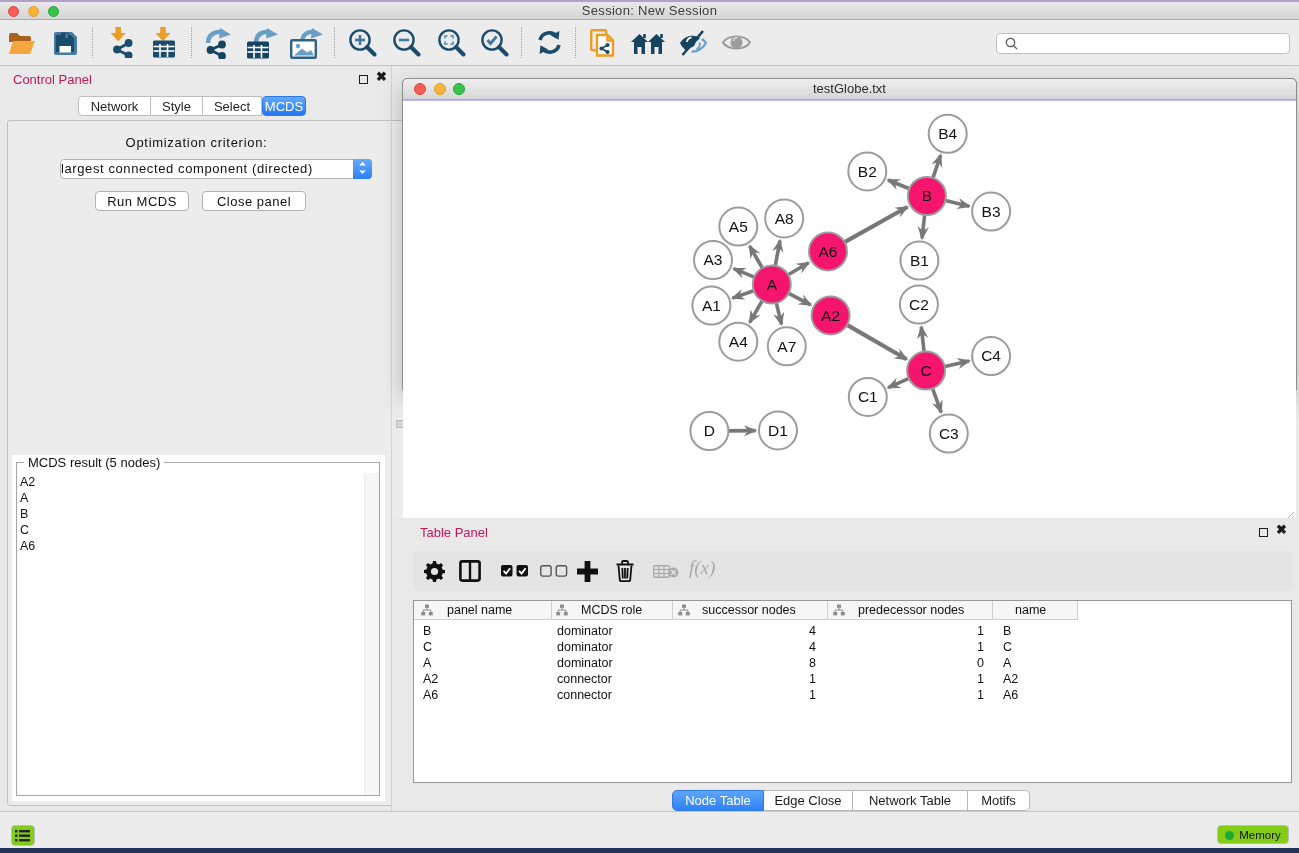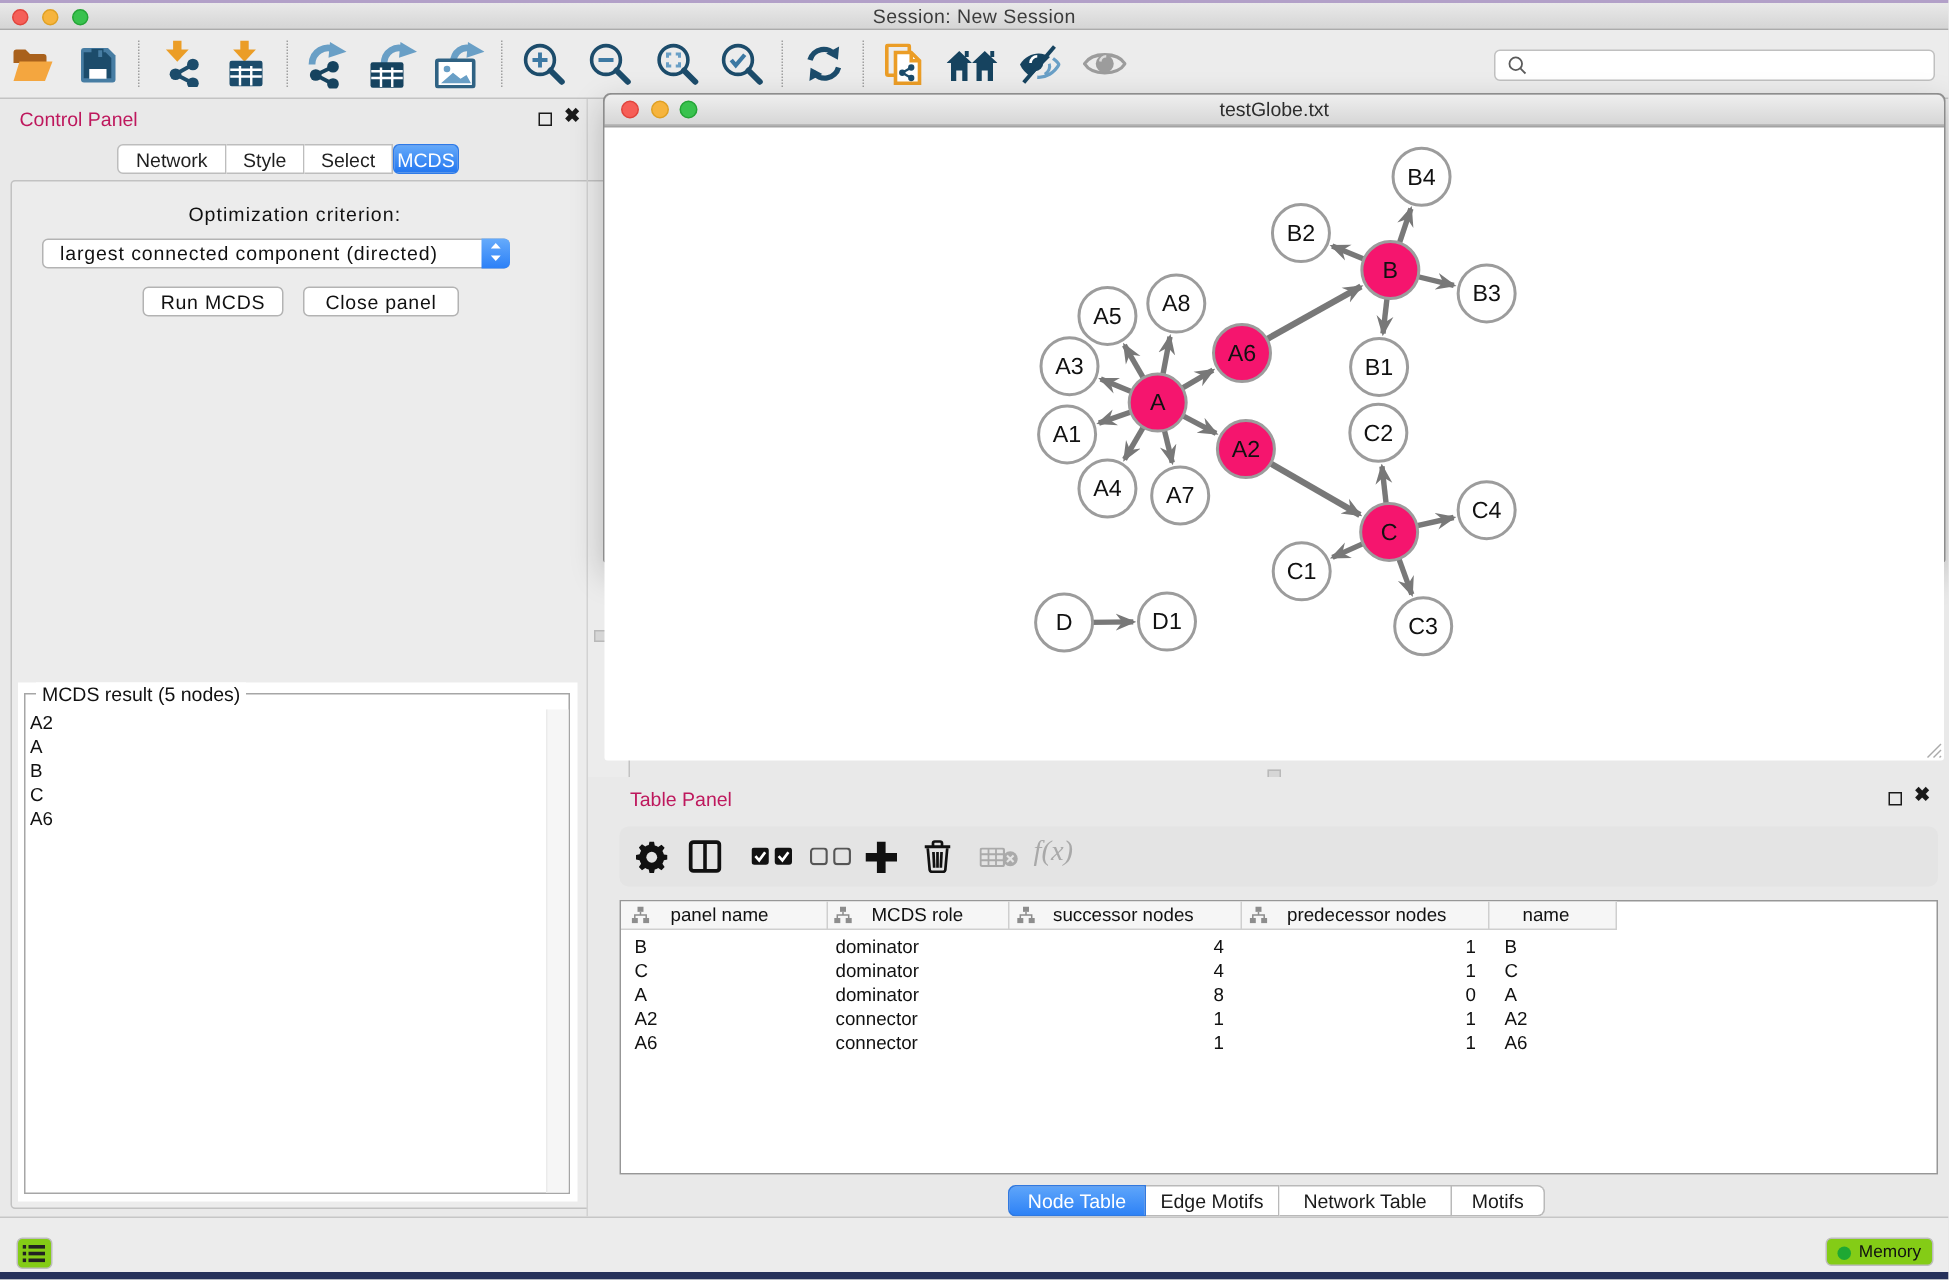--- a/index.html
+++ b/index.html
@@ -15,29 +15,29 @@
 
 .phead{font-size:13px;color:#be185d}
 .wbtn{position:absolute;width:9px;height:9px;border:1.5px solid #1a1a1a}
 .xbtn{position:absolute;font-size:13px;font-weight:bold;color:#1a1a1a}
 
 #cpanel{left:0;top:66px;width:392px;height:745px;background:#e9e9e9}
 .tab{position:absolute;top:30px;height:20px;background:#fff;border:1px solid #bdbdbd;font-size:13px;color:#1f1f1f;text-align:center;line-height:19px}
 #tabmcds{background:linear-gradient(#64a9fa,#2377f0);color:#fff;border-color:#2d7ae8;border-radius:4px;font-size:13px}
 #cpinner{left:7px;top:54px;width:413px;height:686px;background:#ececec;border:1px solid #c2c2c2;border-radius:3px}
 .btn{position:absolute;background:#fff;border:1px solid #b3b3b3;border-radius:4px;font-size:13px;color:#111;text-align:center;letter-spacing:0.5px}
-#combo{position:absolute;left:20px;top:38px;width:312px;height:20px;background:#fff;border:1px solid #b3b3b3;border-radius:4px;font-size:13px;color:#111;line-height:18px;padding-left:11px;letter-spacing:0.6px}
+#combo{position:absolute;left:52px;top:38px;width:312px;height:20px;background:#fff;border:1px solid #b3b3b3;border-radius:4px;font-size:13px;color:#111;line-height:18px;letter-spacing:0.6px}
 #combostep{position:absolute;right:-1px;top:-1px;width:19px;height:20px;border-radius:0 4px 4px 0;background:linear-gradient(#66abfb,#2b80f7)}
 #mcdswhite{left:4px;top:334px;width:373px;height:346px;background:#fff}
 #mcdsfs{position:absolute;left:4px;top:7px;width:364px;height:334px;border:1px solid #a6a6a6}
 #mcdsleg{position:absolute;left:7px;top:-8px;background:#fff;font-size:13px;color:#111;padding:0 4px}
 #mcdstrack{position:absolute;right:6px;top:18px;width:15px;height:322px;background:#f6f6f6;border-left:1px solid #ebebeb}
 .mrow{font-size:12.5px;color:#111;line-height:16px}
 
-#netwin{left:402px;top:62px;width:895px;height:313px;background:#a3a3a3;border:1px solid #8d8d8d;border-radius:5px 5px 2px 2px;box-shadow:0 8px 22px rgba(0,0,0,.22)}
+#netwin{left:402px;top:78px;width:895px;height:313px;background:#c4b5fd;border:1px solid #8d8d8d;border-radius:5px 5px 2px 2px;box-shadow:0 8px 22px rgba(0,0,0,.22)}
 #nettitle{position:absolute;left:0;top:0;width:893px;height:21px;background:linear-gradient(#efefef,#d6d6d6);border-bottom:1px solid #b0b0b0;border-radius:5px 5px 0 0;text-align:center;font-size:13px;color:#2d2d2d;line-height:20px}
 .tl2{position:absolute;top:3.5px;width:12px;height:12px;border-radius:50%}
 #netcontent{position:absolute;left:0;top:22px;width:893px;height:422px;background:#fff;border-radius:0 0 2px 2px}
 
 #tpanel{left:392px;top:518px;width:907px;height:293px;background:#e9e9e9}
 #ttoolbar{position:absolute;left:21px;top:33px;width:879px;height:40px;background:#e4e4e4;border-radius:6px}
 #ttable{position:absolute;left:21px;top:82px;width:879px;height:183px;background:#fff;border:1px solid #979797}
 #thead{position:absolute;left:0;top:0;width:664px;height:19px;background:#f6f6f6;border-bottom:1px solid #cfcfcf;font-size:12.5px;color:#111}
 .hsep{position:absolute;top:0;height:19px;width:0;border-right:1px solid #cfcfcf}
 .hcell{position:absolute;top:0;line-height:19px}
@@ -441,21 +441,21 @@
           </svg>
         </span>
     </div>
     <div class="trow" style="left:9px;top:22px;width:120px">B<br>C<br>A<br>A2<br>A6</div>
     <div class="trow" style="left:143px;top:22px">dominator<br>dominator<br>dominator<br>connector<br>connector</div>
     <div class="trow" style="left:330px;top:22px;width:72px;text-align:right">4<br>4<br>8<br>1<br>1</div>
     <div class="trow" style="left:500px;top:22px;width:70px;text-align:right">1<br>1<br>0<br>1<br>1</div>
     <div class="trow" style="left:589px;top:22px">B<br>C<br>A<br>A2<br>A6</div>
   </div>
   <div class="btab" style="left:280px;width:92px;border-radius:5px 0 0 5px;background:linear-gradient(#5ea5fa,#2e82f6);color:#fff;border-color:#3079e0">Node Table</div>
-  <div class="btab" style="left:372px;width:89px;border-left:none">Edge Motifs</div>
+  <div class="btab" style="left:372px;width:89px;border-left:none">Edge Close</div>
   <div class="btab" style="left:461px;width:115px;border-left:none">Network Table</div>
   <div class="btab" style="left:576px;width:62px;border-left:none;border-radius:0 5px 5px 0">Motifs</div>
 </div>
 <div class="abs" id="statusbar">
   <div class="sbtn" style="left:11px;top:13px;width:24px;height:21px">
     <svg width="16" height="14" viewBox="0 0 16 14" style="position:absolute;left:3px;top:3px">
         <g fill="#222">
           <rect x="0" y="1" width="2.4" height="2.4"></rect>
           <rect x="4" y="1" width="11" height="2.4"></rect>
           <rect x="0" y="5.5" width="2.4" height="2.4"></rect>

